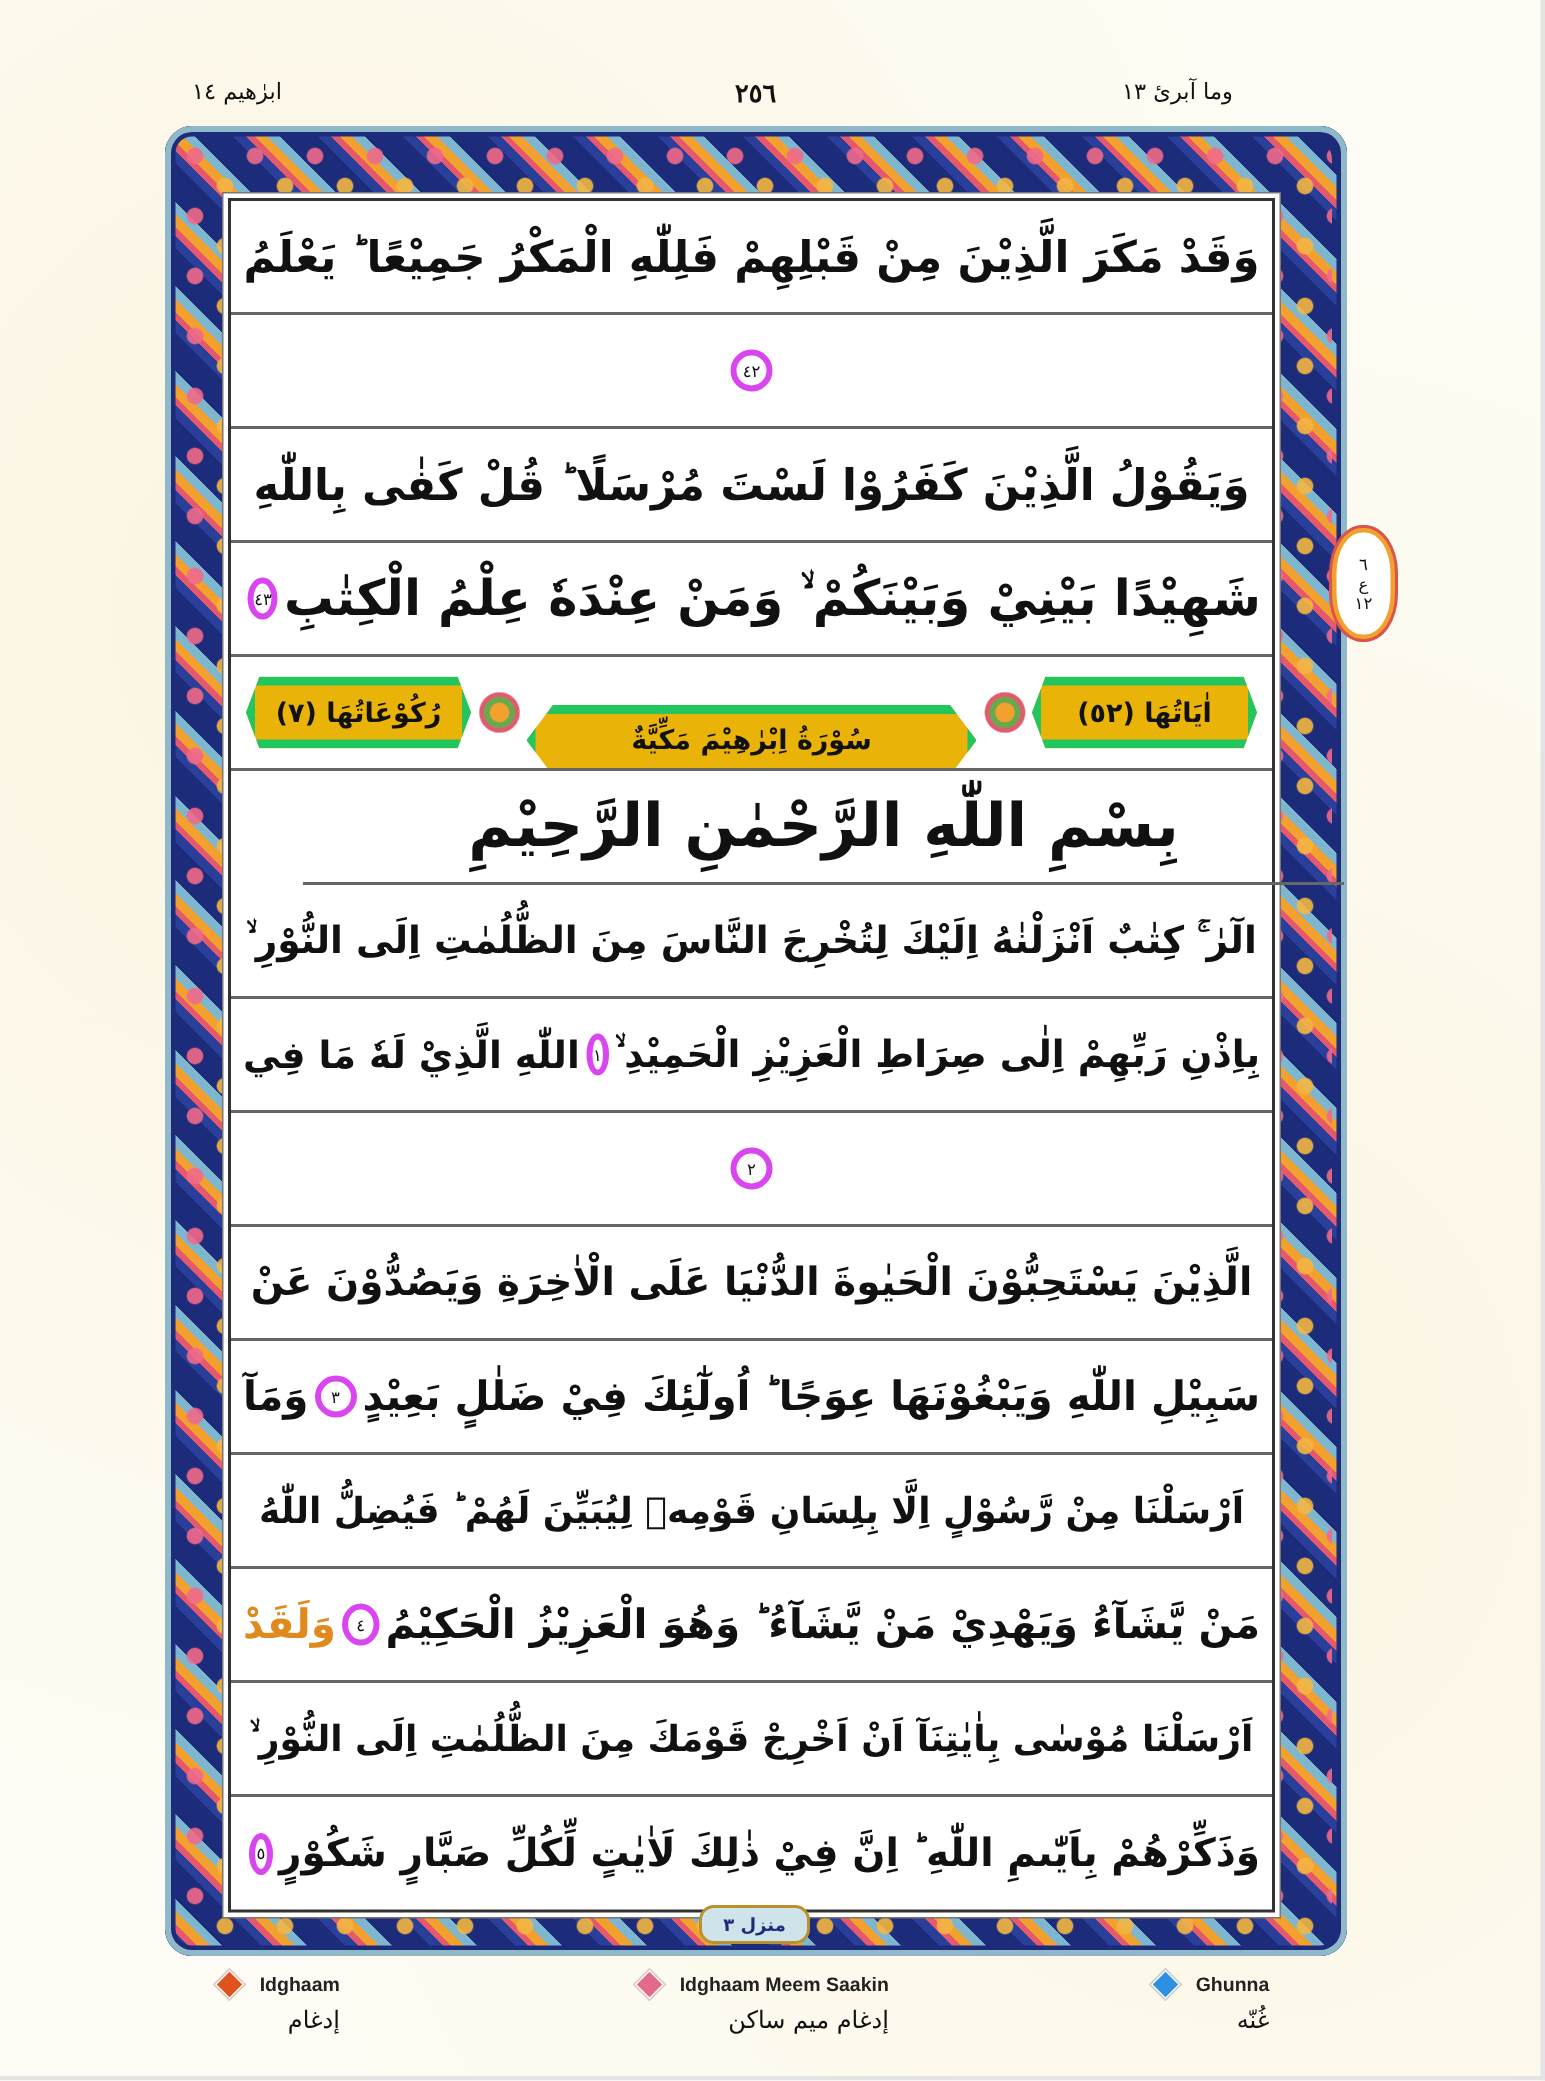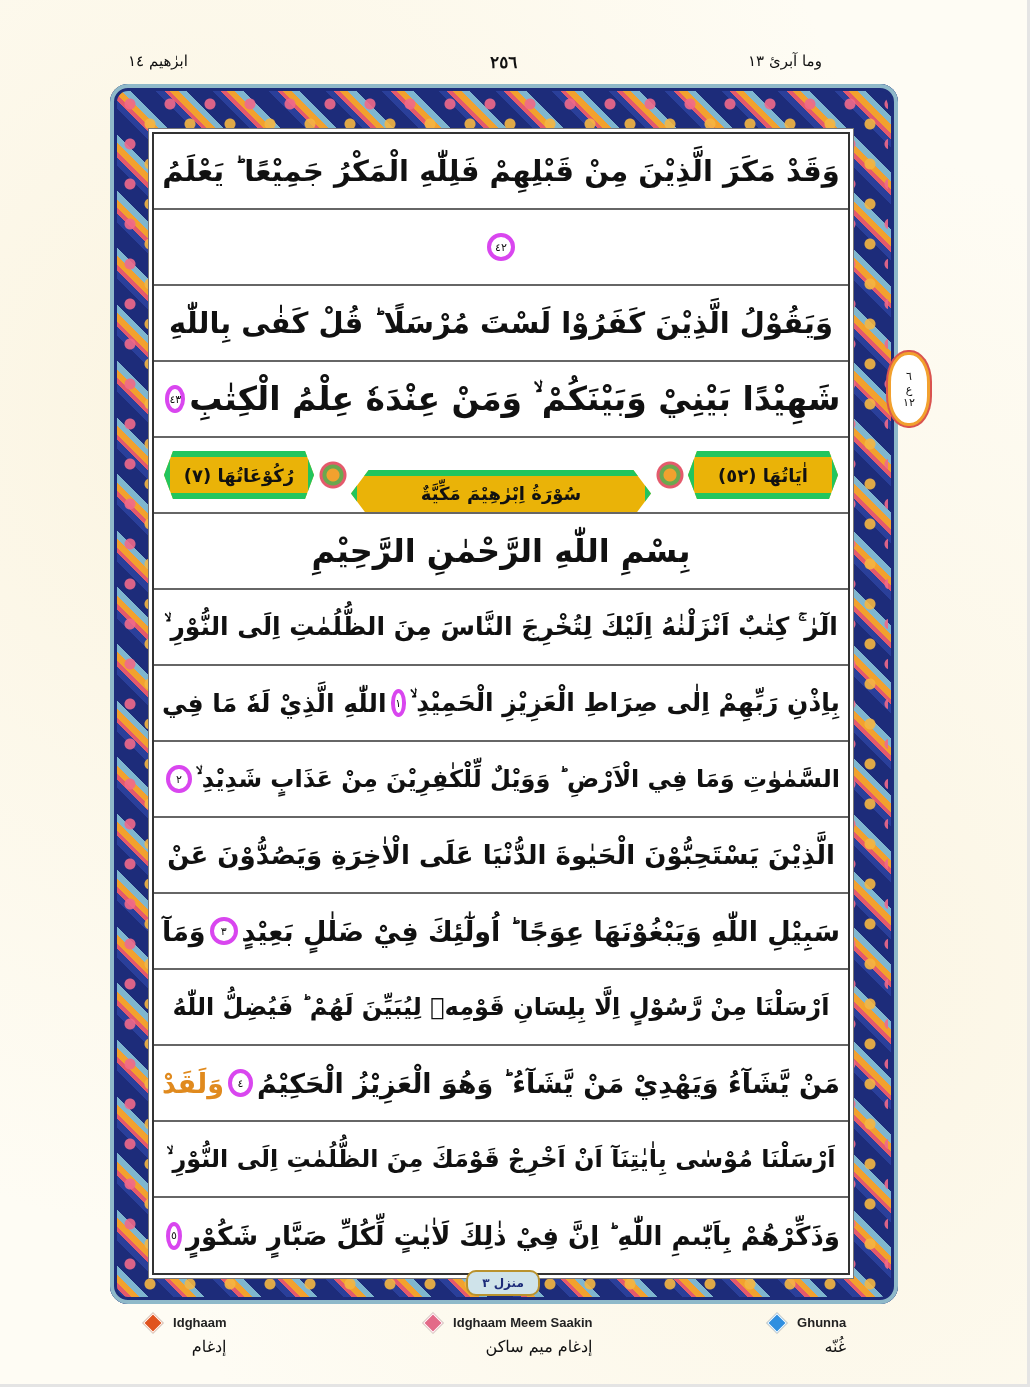--- a/index.html
+++ b/index.html
@@ -54,21 +54,21 @@
     position: absolute; left: 0; width: 100%; height: 76px;
     border-bottom: 2px solid #666;
     display: flex; align-items: center; justify-content: center;
     direction: rtl;
     font-family: "DejaVu Sans", sans-serif;
     font-size: 34px; font-weight: bold; color: #111;
     white-space: nowrap; overflow: hidden;
     padding: 0 8px;
   }
   .row .txt { display: inline-block; }
-  .row.bismillah { font-size: 32px; }
+  .row.bismillah { font-size: 40px; margin-left: 48px; }
   .row.surah-header {
     background: #fff; justify-content: space-between; padding: 0 10px;
   }
   .cartouche {
     height: 48px; background: #eab308; border: 6px solid #22c55e;
     display: flex; align-items: center; justify-content: center;
     font-size: 18px; font-weight: bold; color: #111;
     clip-path: polygon(6% 0, 94% 0, 100% 50%, 94% 100%, 6% 100%, 0 50%);
   }
   .cart-side { width: 150px; }
@@ -146,21 +146,20 @@
     </div>
     <div class="row" style="top: 456px; font-size: 25px;">
       <span class="txt">الٓرٰ ۚ كِتٰبٌ اَنْزَلْنٰهُ اِلَيْكَ لِتُخْرِجَ النَّاسَ مِنَ الظُّلُمٰتِ اِلَى النُّوْرِ ۙ</span>
     </div>
     <div class="row" style="top: 532px; font-size: 25px;">
       <span class="txt">بِاِذْنِ رَبِّهِمْ اِلٰى صِرَاطِ الْعَزِيْزِ الْحَمِيْدِ ۙ</span>
       <span class="ayah-marker">١</span>
       <span class="txt">اللّٰهِ الَّذِيْ لَهٗ مَا فِي</span>
     </div>
     <div class="row" style="top: 608px; font-size: 24px;">
-      <span class="txt">السَّمٰوٰتِ وَمَا فِي الْاَرْضِ ؕ وَوَيْلٌ لِّلْكٰفِرِيْنَ مِنْ عَذَابٍ شَدِيْدِ ۙ</span>
       <span class="ayah-marker">٢</span>
     </div>
     <div class="row" style="top: 684px; font-size: 26px;">
       <span class="txt">الَّذِيْنَ يَسْتَحِبُّوْنَ الْحَيٰوةَ الدُّنْيَا عَلَى الْاٰخِرَةِ وَيَصُدُّوْنَ عَنْ</span>
     </div>
     <div class="row" style="top: 760px; font-size: 27px;">
       <span class="txt">سَبِيْلِ اللّٰهِ وَيَبْغُوْنَهَا عِوَجًا ؕ اُولٰٓئِكَ فِيْ ضَلٰلٍ بَعِيْدٍ</span>
       <span class="ayah-marker">٣</span>
       <span class="txt">وَمَآ</span>
     </div>

